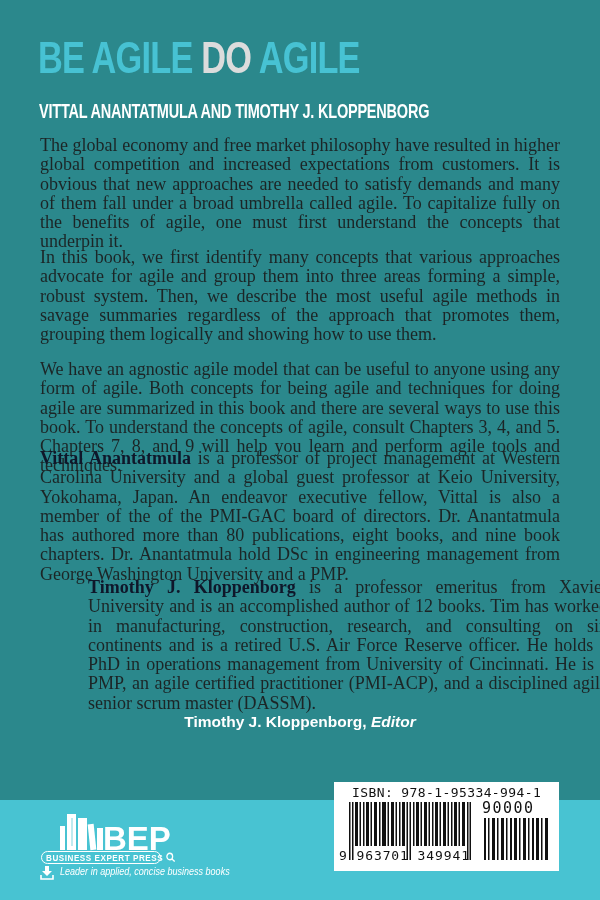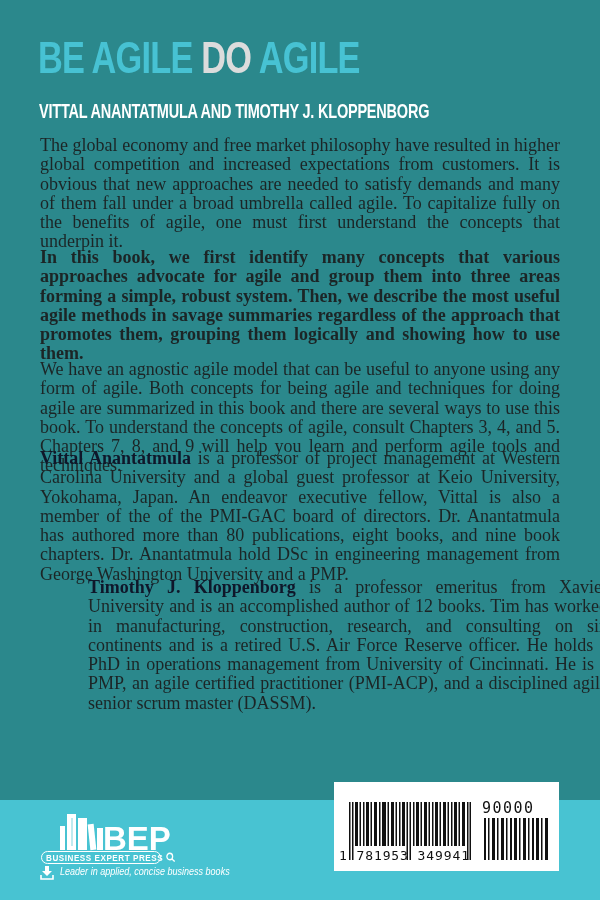--- a/index.html
+++ b/index.html
@@ -41,21 +41,21 @@
     font-size: 18px;
     line-height: 19.3px;
     color: #1c2526;
     text-align: justify;
     margin: 0;
   }
   .body-text .name {
     font-weight: bold; color: #0f172a;
   }
   #p1 { top: 136px; }
-  #p2 { top: 248px; font-weight: bold; }
+  #p2 { top: 248px; }
   #p3 { top: 360px; }
   #p4 { top: 449px; }
   #p5 { top: 578px; margin-left: 48px; }
 
   .collection {
     position: absolute; left: 0; width: 600px; top: 710px;
     text-align: center;
     font-family: "Liberation Sans", sans-serif;
     font-weight: bold;
     color: #ffffff;
@@ -154,20 +154,21 @@
 
 <p class="body-text" id="p1">The global economy and free market philosophy have resulted in higher global competition and increased expectations from customers. It is obvious that new approaches are needed to satisfy demands and many of them fall under a broad umbrella called agile. To capitalize fully on the benefits of agile, one must first understand the concepts that underpin it.</p>
 <p class="body-text" id="p2">In this book, we first identify many concepts that various approaches advocate for agile and group them into three areas forming a simple, robust system. Then, we describe the most useful agile methods in savage summaries regardless of the approach that promotes them, grouping them logically and showing how to use them.</p>
 <p class="body-text" id="p3">We have an agnostic agile model that can be useful to anyone using any form of agile. Both concepts for being agile and techniques for doing agile are summarized in this book and there are several ways to use this book.  To understand the concepts of agile, consult Chapters 3, 4, and 5. Chapters 7, 8, and 9 will help you learn and perform agile tools and techniques.</p>
 
 <p class="body-text" id="p4"><span class="name">Vittal Anantatmula</span><span> is a professor of project management at Western Carolina University and a global guest professor at Keio University, Yokohama, Japan. An endeavor executive fellow, Vittal is also a member of the of the PMI-GAC board of directors. Dr. Anantatmula has authored more than 80 publications, eight books, and nine book chapters. Dr. Anantatmula hold DSc in engineering management from George Washington University and a PMP.</span></p>
 
 <p class="body-text" id="p5"><span class="name">Timothy J. Kloppenborg</span><span> is a professor emeritus from Xavier University and is an accomplished author of 12 books. Tim has worked in manufacturing, construction, research, and consulting on six continents and is a retired U.S. Air Force Reserve officer. He holds a PhD in operations management from University of Cincinnati. He is a PMP, an agile certified practitioner (PMI-ACP), and a disciplined agile senior scrum master (DASSM).</span></p>
 
 <div class="collection">
+  <div class="editor"><span>Timothy J. Kloppenborg, </span><i>Editor</i></div>
 </div>
 
 <div class="bottom-band"></div>
 
 <div class="publisher">
   <svg width="200" height="80" viewBox="0 0 200 80">
 
     <rect x="6" y="20" width="5" height="24" fill="#ffffff"></rect>
     <rect x="13" y="8" width="9" height="36" fill="#ffffff"></rect>
     <rect x="17" y="12" width="2" height="28" fill="#48c3d2" opacity="0.35"></rect>
@@ -187,20 +188,21 @@
   </svg>
 </div>
 
 <svg style="position:absolute;left:40px;top:866px" width="14" height="14" viewBox="0 0 14 14">
   <path d="M5 0 H9 V5 H12 L7 10 L2 5 H5 Z" fill="#ffffff"></path>
   <path d="M1 9 V13 H13 V9" stroke="#ffffff" stroke-width="1.6" fill="none"></path>
 </svg>
 <div class="tagline">Leader in applied, concise business books</div>
 
 <div class="barcode-box">
+  <div class="isbn-text">ISBN: 978-1-95334-994-1</div>
   <div class="price-text">90000</div>
   <svg class="bars-main" viewBox="0 0 122 58" preserveAspectRatio="none">
     <g fill="#111">
       <rect x="0" y="0" width="1.5" height="58"></rect>
       <rect x="3" y="0" width="1.5" height="58"></rect>
       <rect x="6" y="0" width="3" height="44"></rect>
       <rect x="10.5" y="0" width="1.5" height="44"></rect>
       <rect x="14" y="0" width="1.5" height="44"></rect>
       <rect x="17" y="0" width="3" height="44"></rect>
       <rect x="21.5" y="0" width="1.5" height="44"></rect>
@@ -244,14 +246,14 @@
       <rect x="30" y="0" width="3" height="42"></rect>
       <rect x="35" y="0" width="1.5" height="42"></rect>
       <rect x="39" y="0" width="3" height="42"></rect>
       <rect x="44" y="0" width="1.5" height="42"></rect>
       <rect x="48" y="0" width="2" height="42"></rect>
       <rect x="52" y="0" width="3" height="42"></rect>
       <rect x="57" y="0" width="1.5" height="42"></rect>
       <rect x="61" y="0" width="3" height="42"></rect>
     </g>
   </svg>
-  <div class="ean-digits">1 781953 349941</div>
+  <div class="ean-digits">9 963701 349941</div>
 </div>
 
 </body></html>

